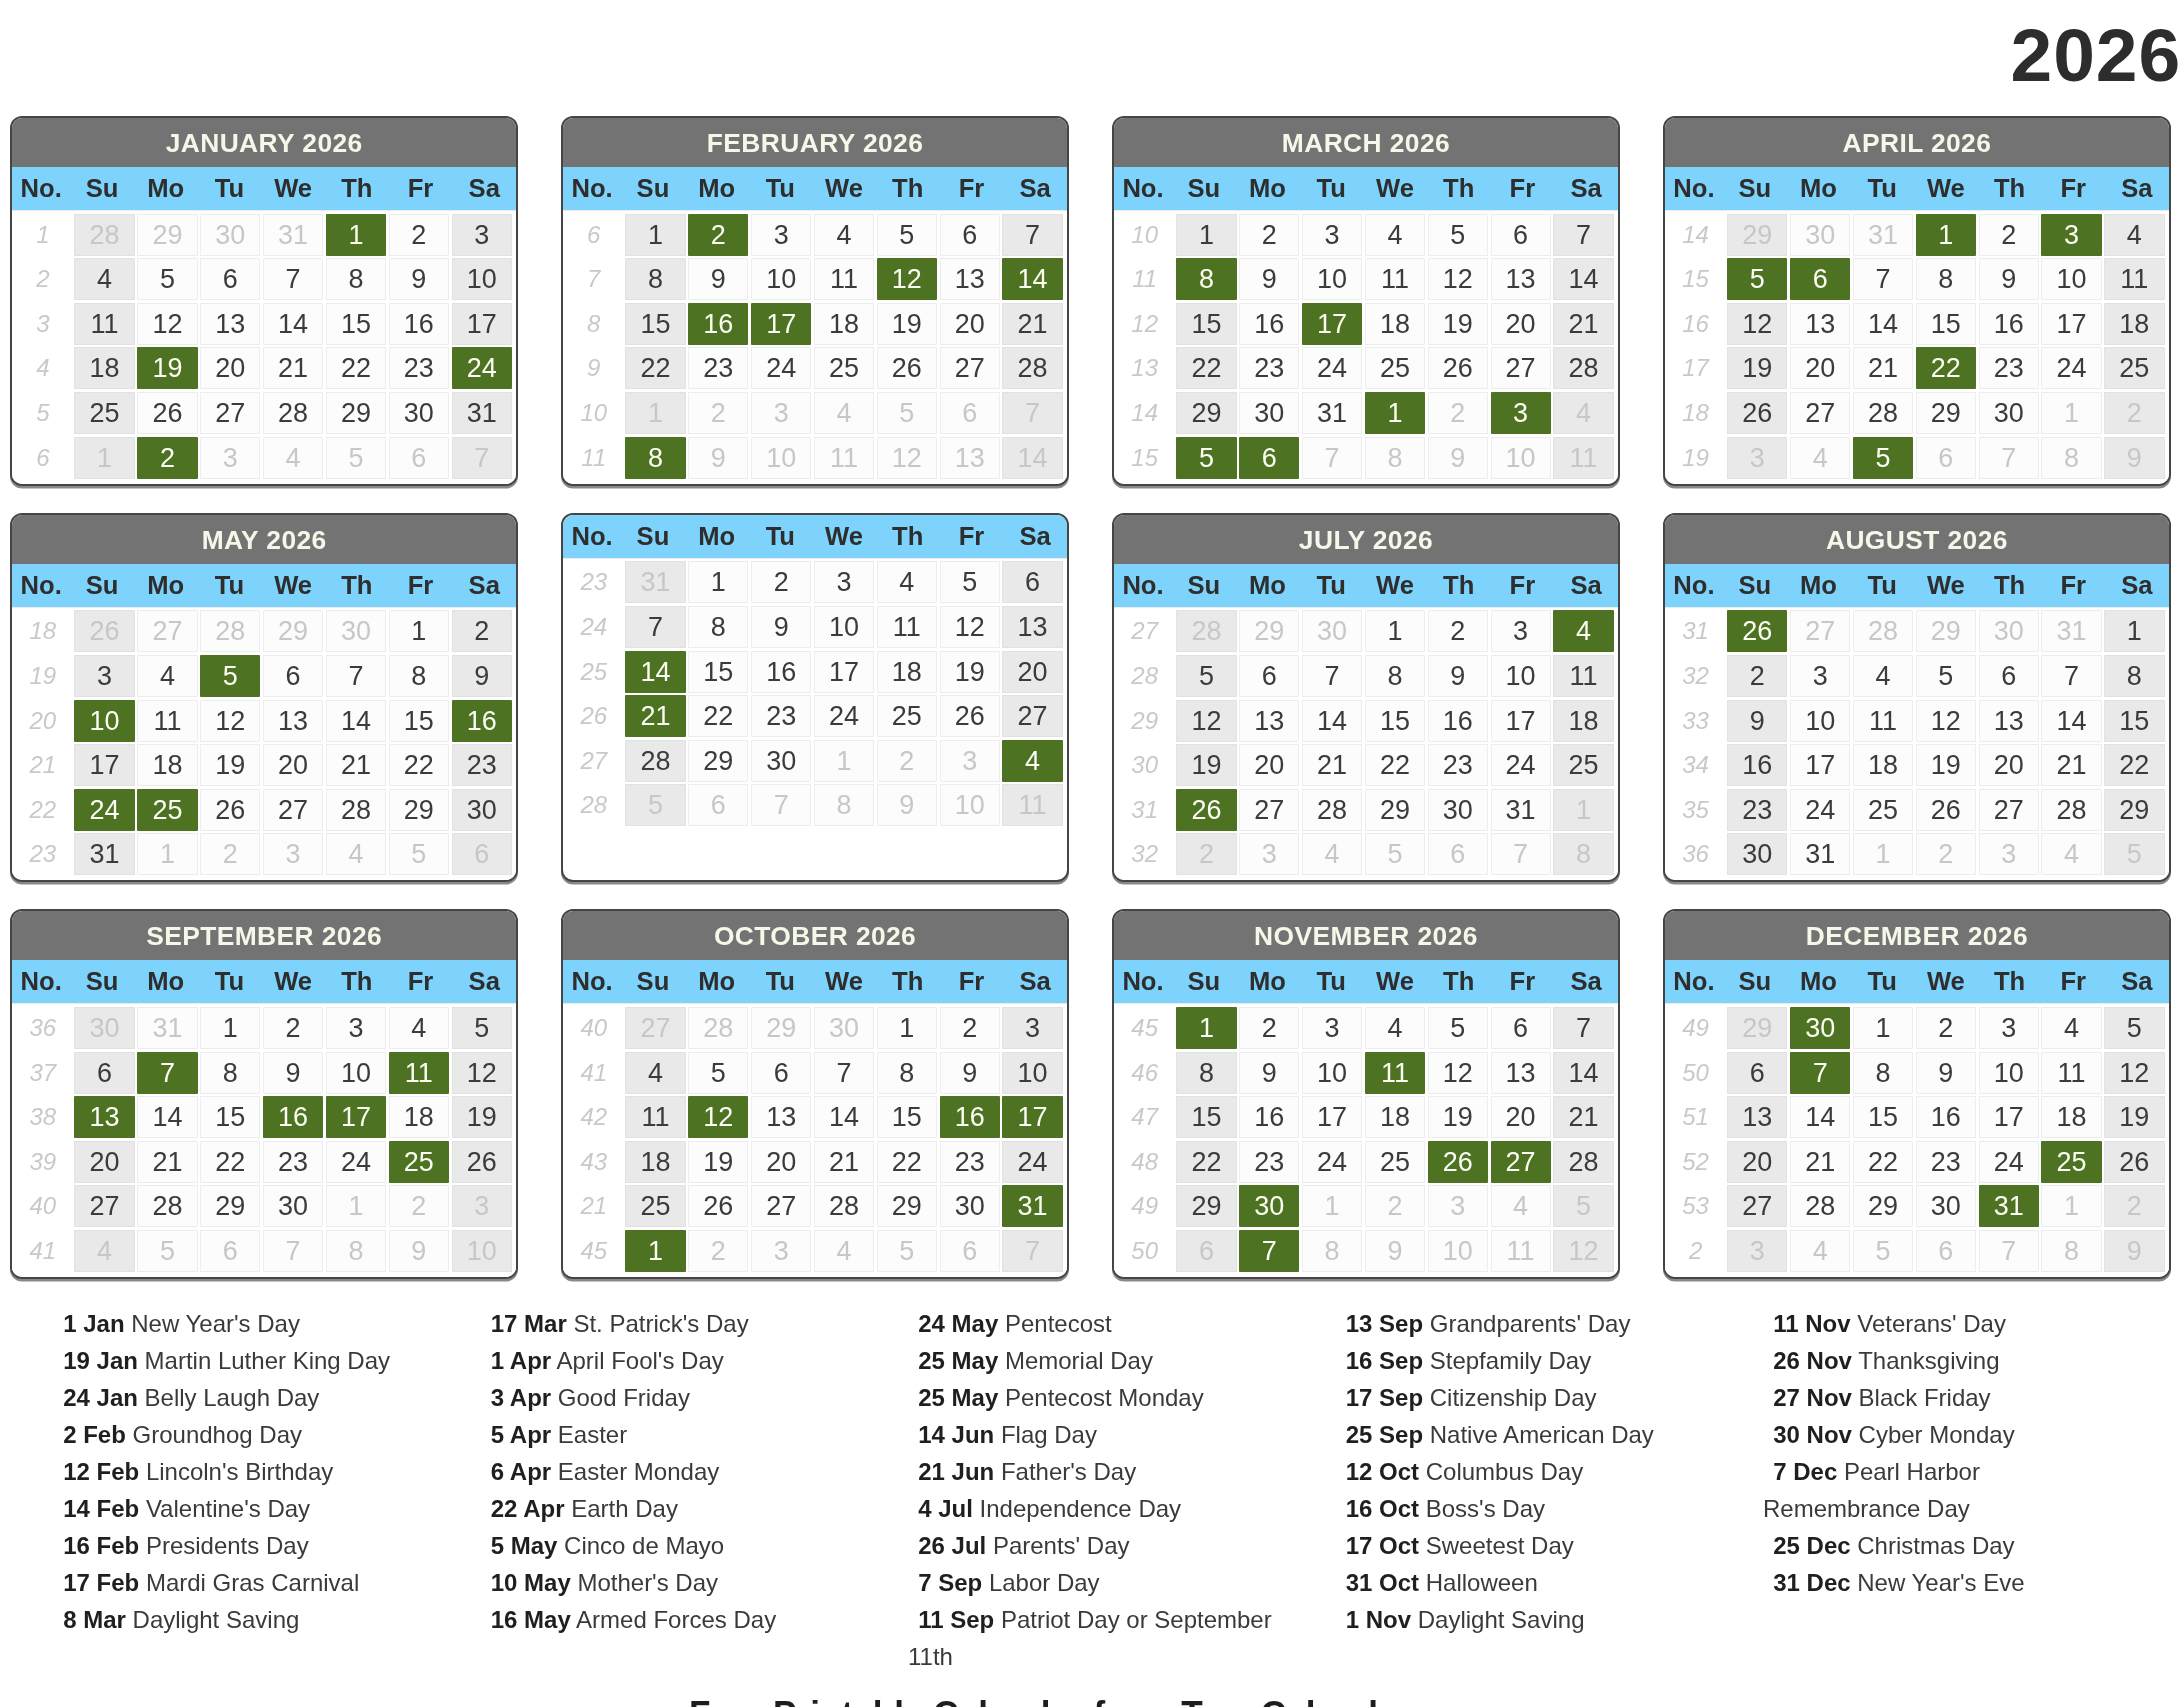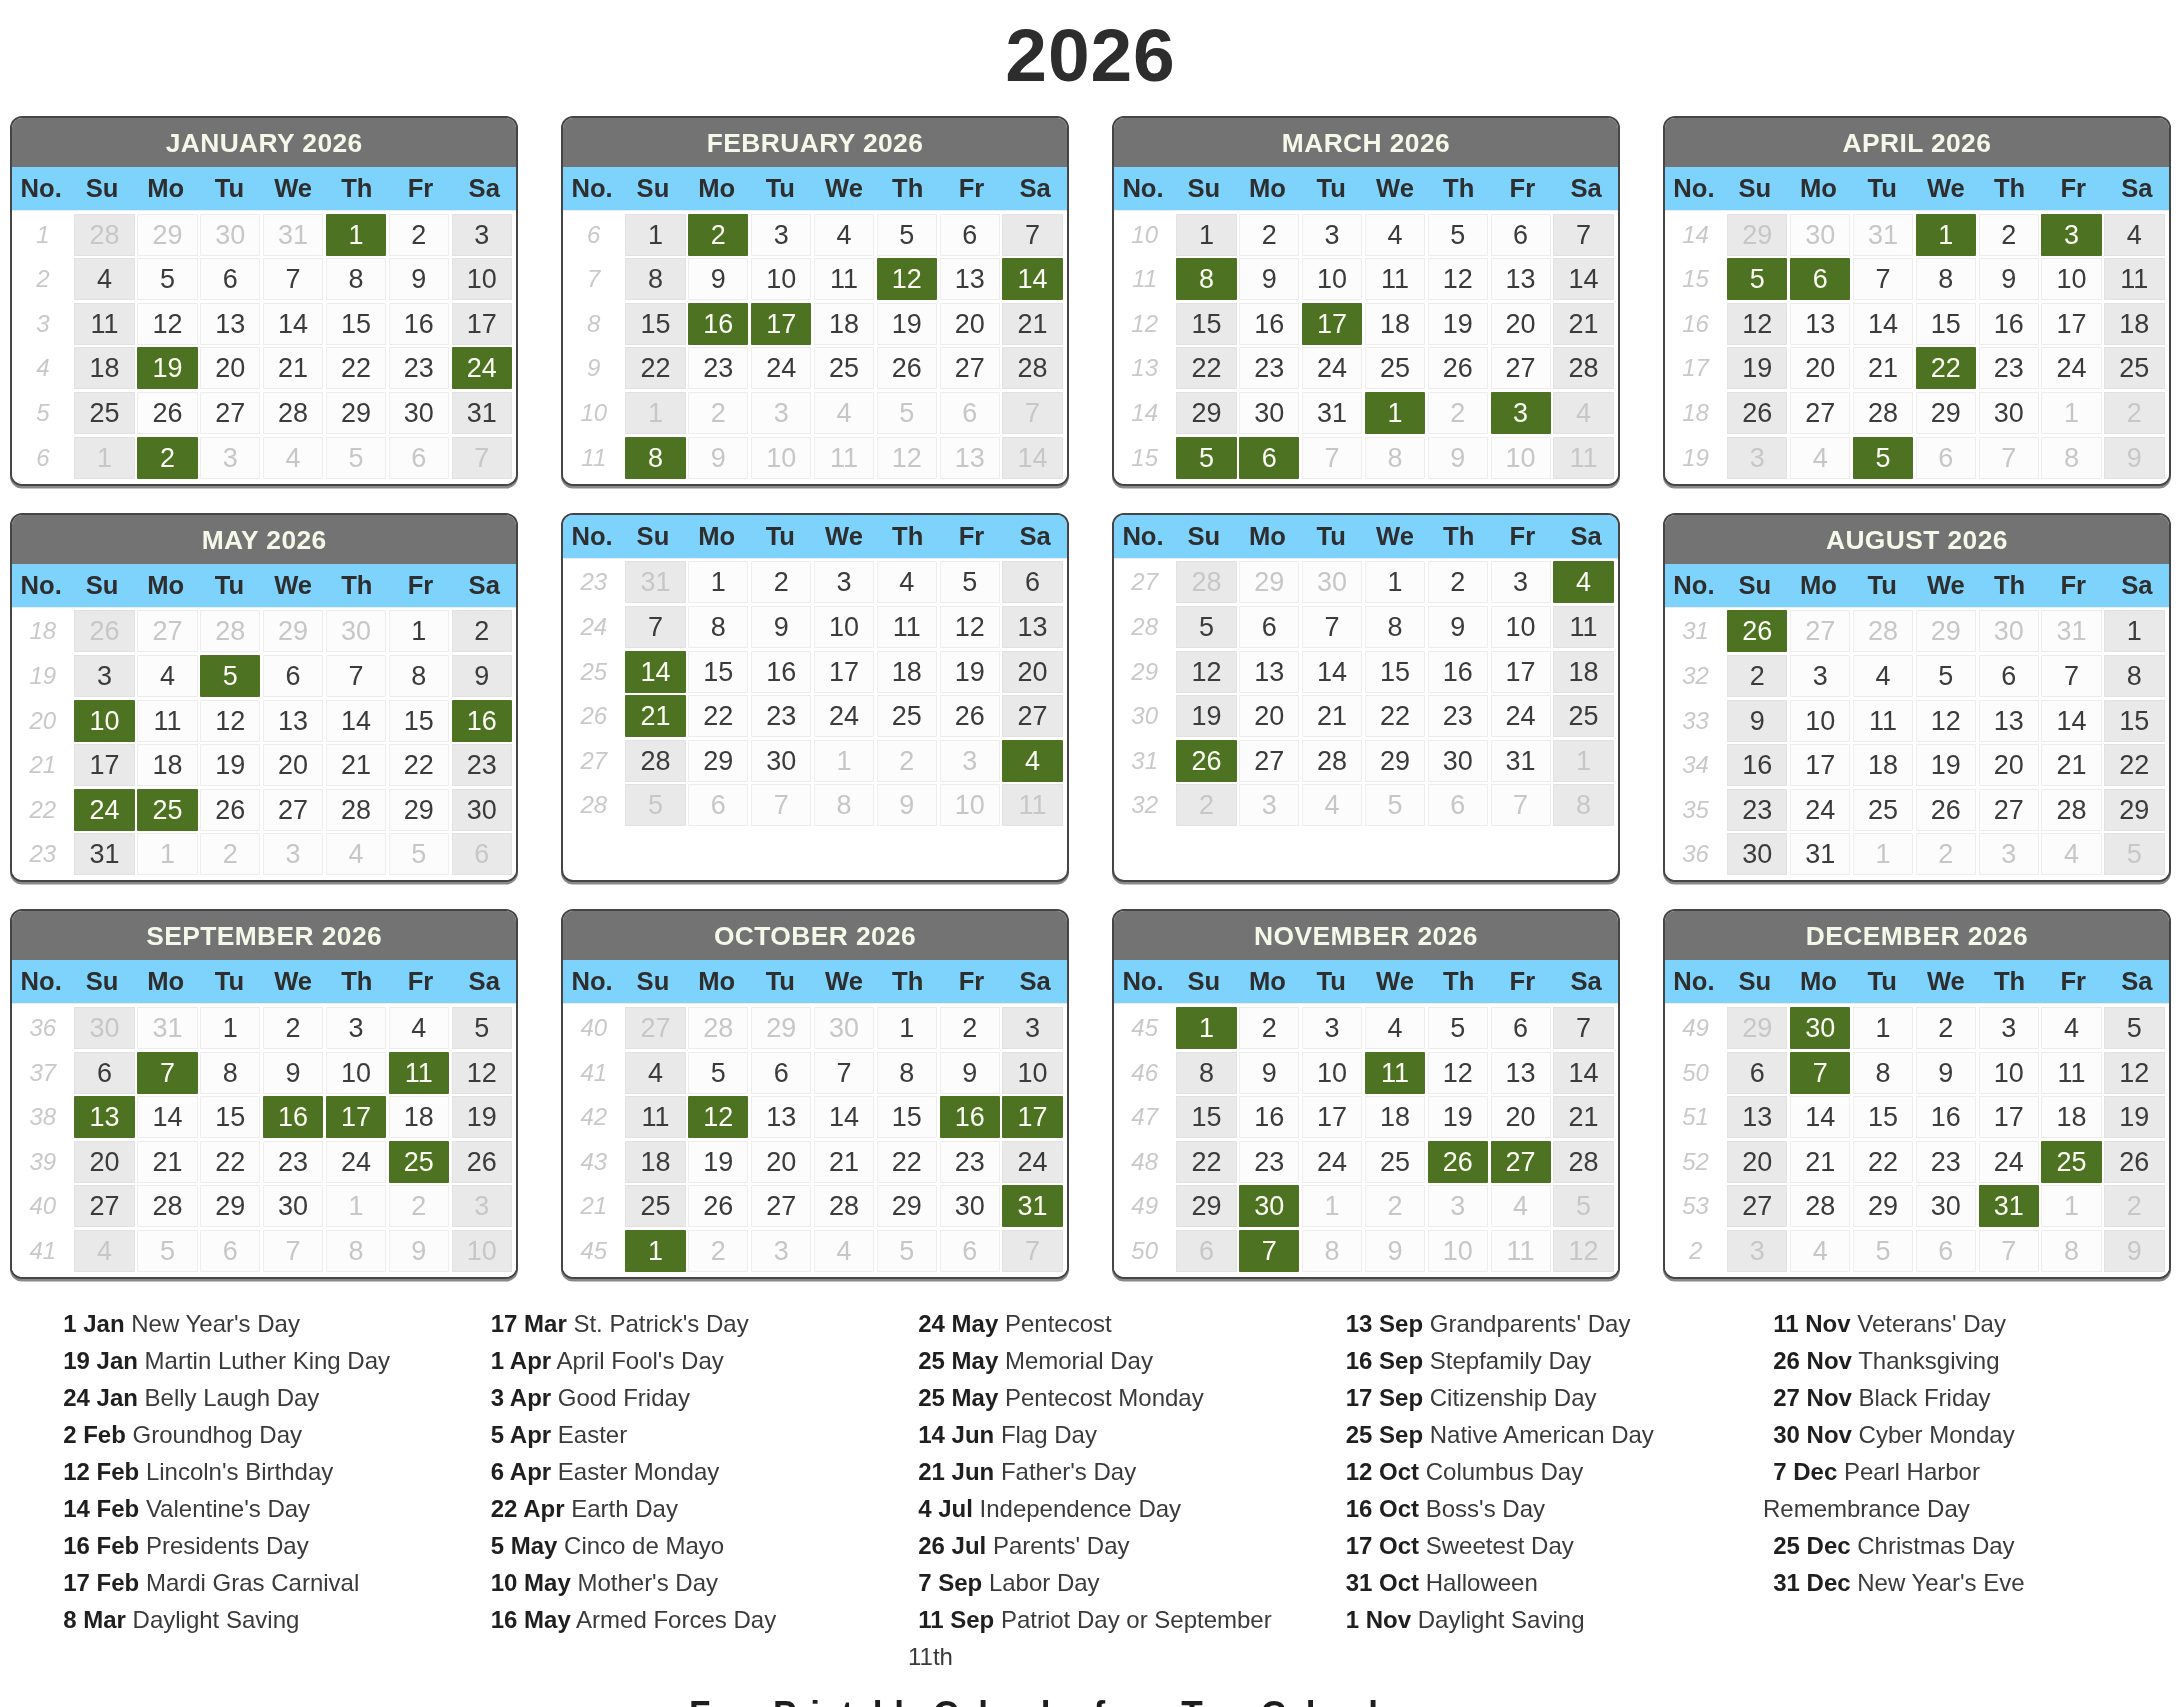--- a/index.html
+++ b/index.html
@@ -1,17 +1,17 @@
 <!DOCTYPE html>
 <html style="font-size:13.6px"><head>
 <meta charset="utf-8">
 <style>
   html,body{margin:0;padding:0;background:#ffffff;}
   body{width:2181px;height:1707px;font-family:"Liberation Sans",sans-serif;overflow:hidden;}
-  .page-title{height:111px;line-height:111px;text-align:center;font-size:75px;font-weight:700;color:#2d2d2d;letter-spacing:0.9px;}
+  .page-title{height:111px;line-height:111px;text-align:right;font-size:75px;font-weight:700;color:#2d2d2d;letter-spacing:0.9px;}
   .months{display:grid;grid-template-columns:repeat(4,1fr);column-gap:43px;row-gap:27px;padding:5.1px 10.2px 0 10.2px;}
   .month{border:2.6px solid #454545;border-radius:12px;overflow:hidden;background:#fff;box-shadow:0 2.6px 0 rgba(40,40,40,.55);}
   .m-head{background:#737373;color:#f3f8e8;text-align:center;font-weight:700;font-size:26.4px;height:49px;line-height:50px;letter-spacing:0.4px;}
   .dow{display:grid;grid-template-columns:58px repeat(7,1fr);height:43px;align-items:center;text-align:center;font-weight:700;font-size:25.6px;color:#2e2e2e;border-bottom:1.7px solid #ececec;background:#7dd3fc;}
   .mgrid{display:grid;grid-template-columns:58px repeat(7,1fr);gap:2.6px;padding:2.6px 4.3px 5.1px 1.7px;background:#fff;}
   .cell{height:42px;line-height:42px;text-align:center;font-size:27px;color:#3b3b3b;border-radius:0.9px;}
   .wno{color:#c9c9c9;font-style:italic;font-size:24px;}
   .day{background:#fcfcfc;box-shadow:inset 0 0 0 0.9px #ececec;}
   .day.we{background:#e9e9e9;box-shadow:inset 0 0 0 0.9px #e1e1e1;}
   .day.o{color:#c7c7c7;}
@@ -400,20 +400,21 @@
         <div class="cell day we o">5</div>
         <div class="cell day o">6</div>
         <div class="cell day o">7</div>
         <div class="cell day o">8</div>
         <div class="cell day o">9</div>
         <div class="cell day o">10</div>
         <div class="cell day we o">11</div>
       </div>
     </div>
     <div class="month">
+      <div class="m-head">JULY 2026</div>
       <div class="dow">
         <div>No.</div>
         <div>Su</div>
         <div>Mo</div>
         <div>Tu</div>
         <div>We</div>
         <div>Th</div>
         <div>Fr</div>
         <div>Sa</div>
       </div>

